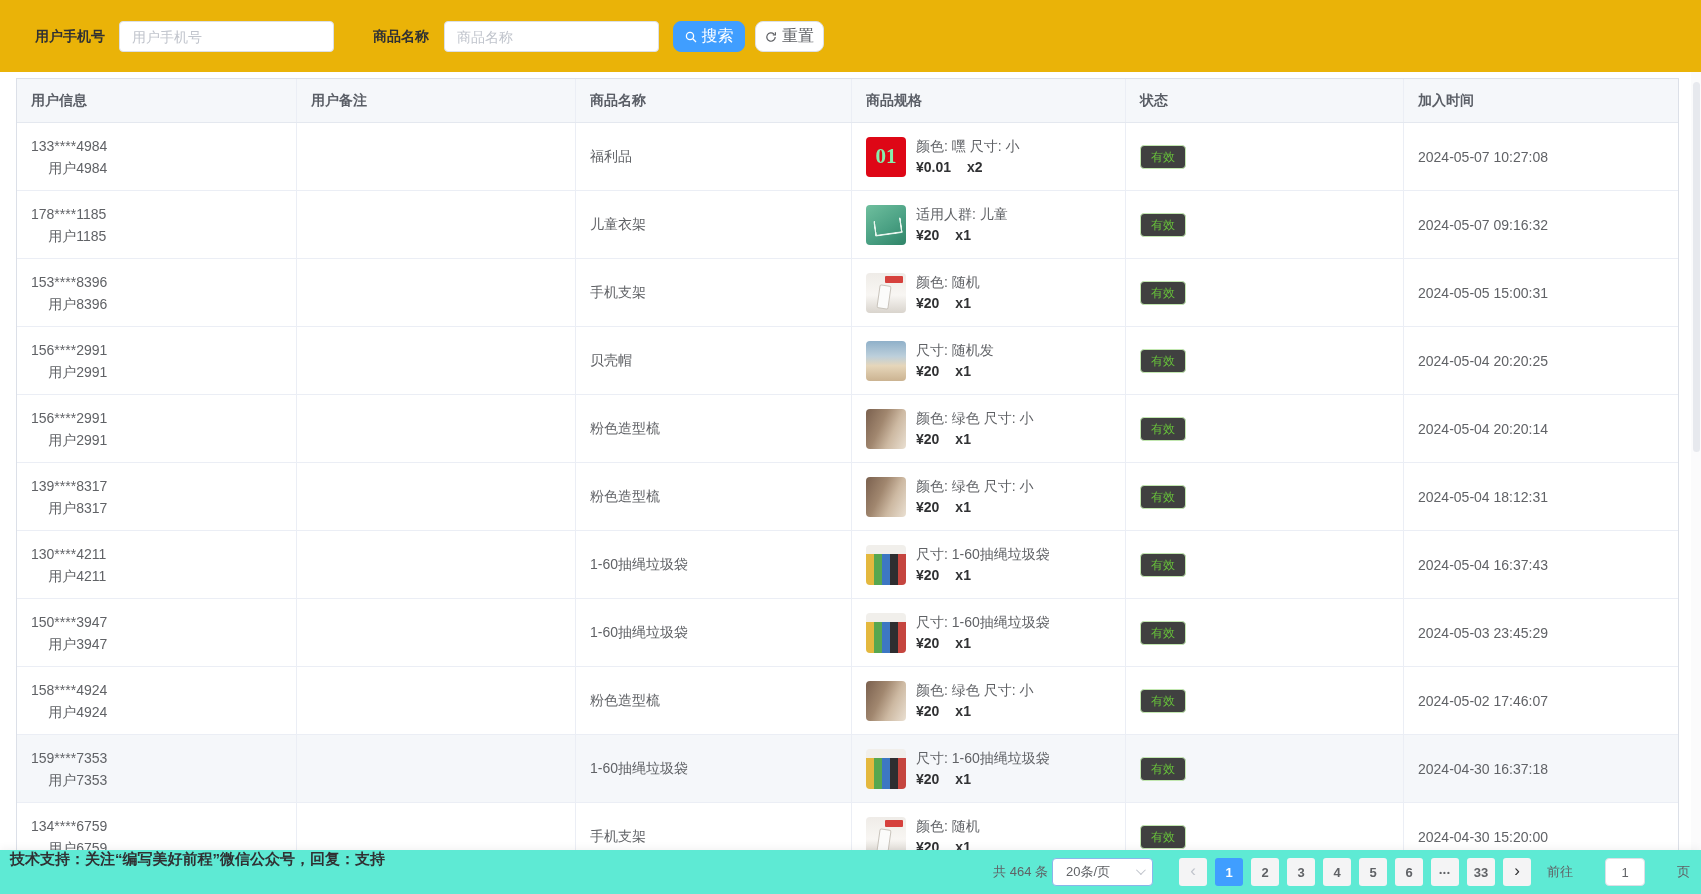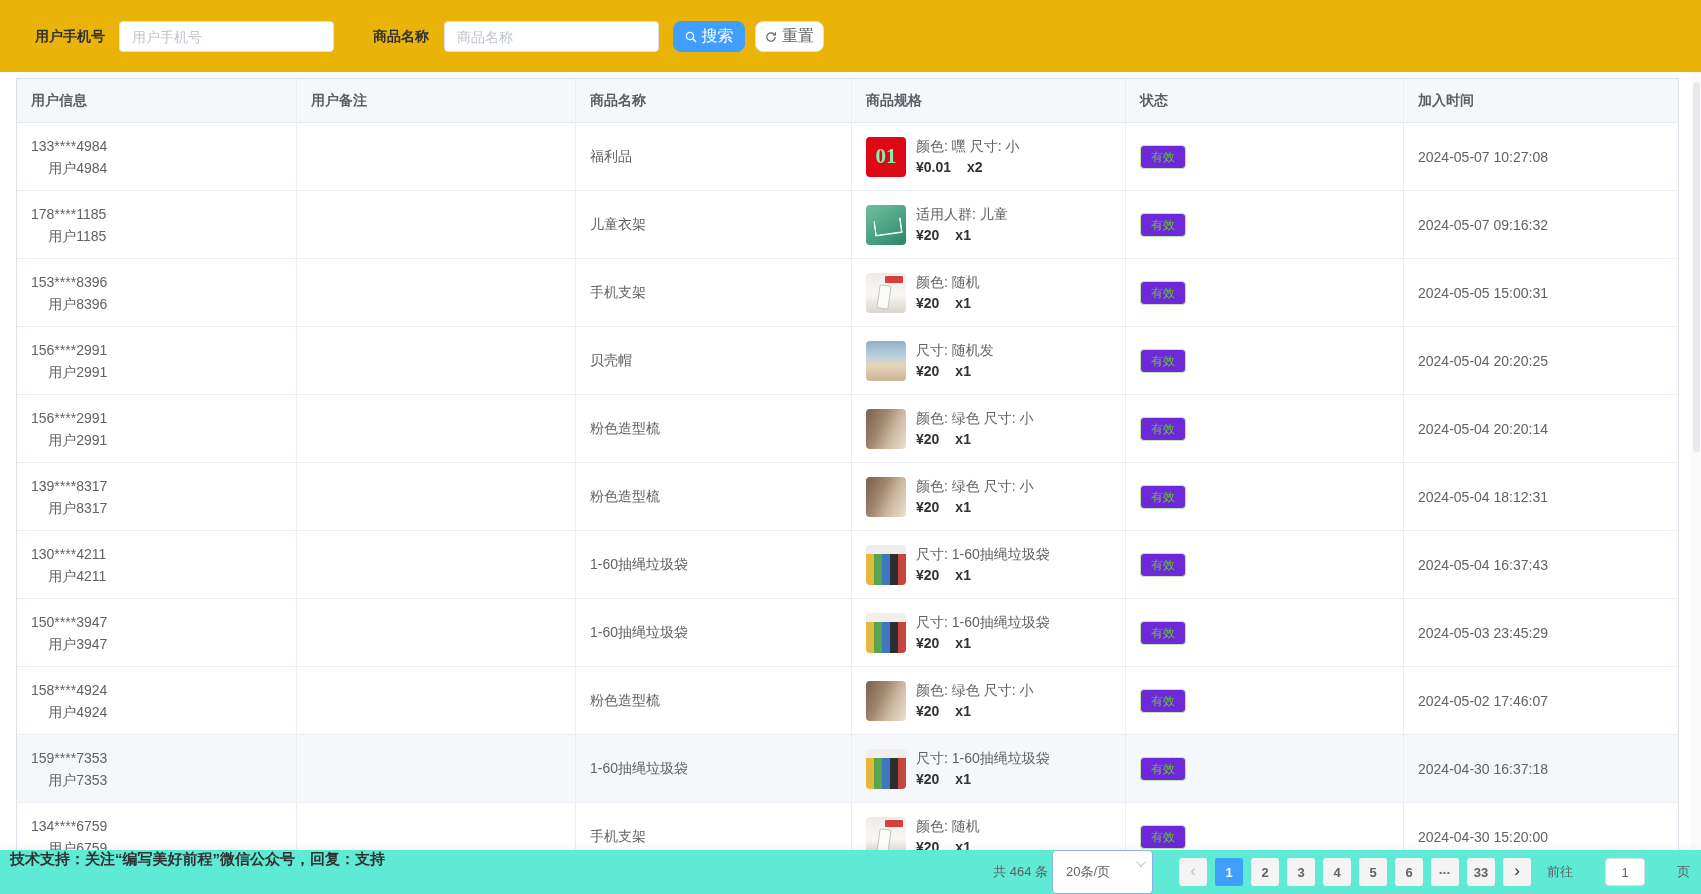--- a/index.html
+++ b/index.html
@@ -50,30 +50,30 @@
   .img-stand::before { content:""; position:absolute; right:3px; top:3px; width:18px; height:7px; background:#d6413d; border-radius:1px; }
   .img-stand::after { content:""; position:absolute; left:12px; top:12px; width:10px; height:22px; background:#fbfbfa;
         border:1px solid #c9c4bc; border-radius:2px; transform:rotate(8deg); }
   .img-hat { background:linear-gradient(180deg,#8fb0c9 0%,#bccfdb 38%,#e6d6ba 62%,#cbb391 100%); }
   .img-comb { background:linear-gradient(115deg,#7a604e 0%,#a1876f 38%,#cdb9a2 65%,#eae0d2 100%); }
   .img-bags { background:linear-gradient(180deg,#f1efeb 0%,#f1efeb 22%,rgba(0,0,0,0) 22%),
         linear-gradient(90deg,#e4b83e 0 20%,#57a74f 20% 40%,#3d77c2 40% 60%,#2e2e30 60% 80%,#c5453f 80% 100%); }
   .spec-lines { display:flex; flex-direction:column; justify-content:center; }
   .spec-line { font-size:14px; color:#606266; line-height:20px; }
   .price-line { font-size:14px; font-weight:700; color:#303133; line-height:22px; display:flex; gap:16px; }
-  .badge { font-size:12px; color:#67C23A; background:#6d28d9; border:1px solid #C2E7B0;
+  .badge { font-size:12px; color:#67C23A; background:#404040; border:1px solid #C2E7B0;
            border-radius:4px; padding:5px 10px; line-height:12px; }
   .time-text { font-size:14px; color:#606266; }
   
   .footer { position:absolute; left:0; top:850px; width:100%; height:44px; background:#5eead4; z-index:6;
             box-shadow:0 -2px 8px rgba(0,0,0,0.05); display:flex; align-items:flex-start; }
   .support { margin-left:10px; font-size:15px; font-weight:700; color:#303133; }
   .pagination { position:absolute; right:11px; top:0; height:44px; display:flex; align-items:center; }
   .total-text { font-size:13px; color:#606266; margin-right:4px; }
-  .page-size-select { width:101px; height:44px; border:1px solid #8AB5EA; border-radius:4px; background:#fff;
+  .page-size-select { width:101px; height:28px; border:1px solid #8AB5EA; border-radius:4px; background:#fff;
         display:flex; align-items:center; position:relative; padding-left:13px; font-size:13px; color:#606266;
         margin-right:22px; cursor:pointer; }
   .select-caret { position:absolute; right:9px; top:9px; width:7px; height:7px;
         border-right:1px solid #C0C4CC; border-bottom:1px solid #C0C4CC; transform:rotate(45deg) translateY(-2px); }
   .pager { display:flex; align-items:center; }
   .pg-btn { min-width:28px; height:28px; margin:0 4px; padding:0 4px; background:#F4F4F5; border-radius:3px;
         display:flex; align-items:center; justify-content:center; font-size:13px; font-weight:600; color:#606266;
         cursor:pointer; user-select:none; }
   .pg-btn.active { background:#409EFF; color:#fff; }
   .pg-arrow { font-size:17px; font-weight:400; padding-bottom:2px; }

